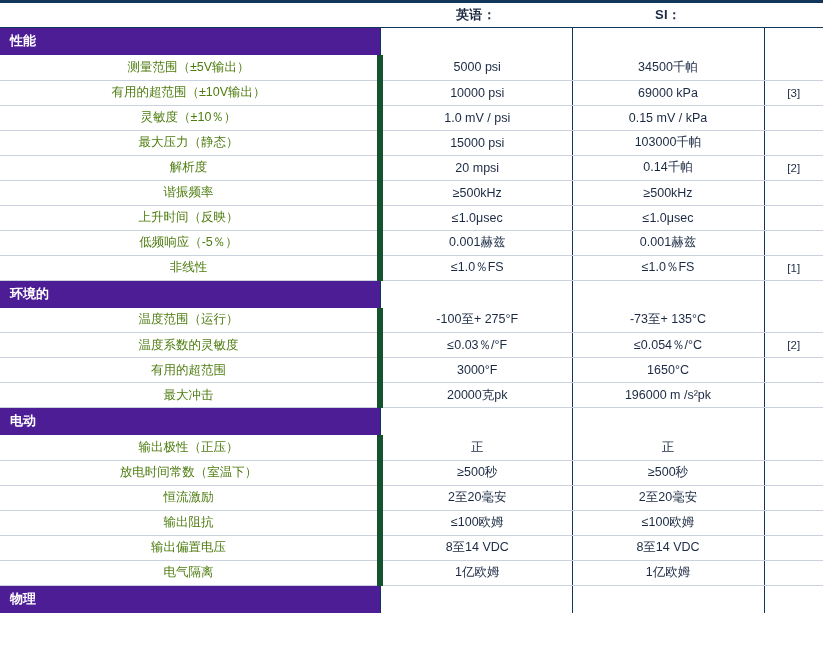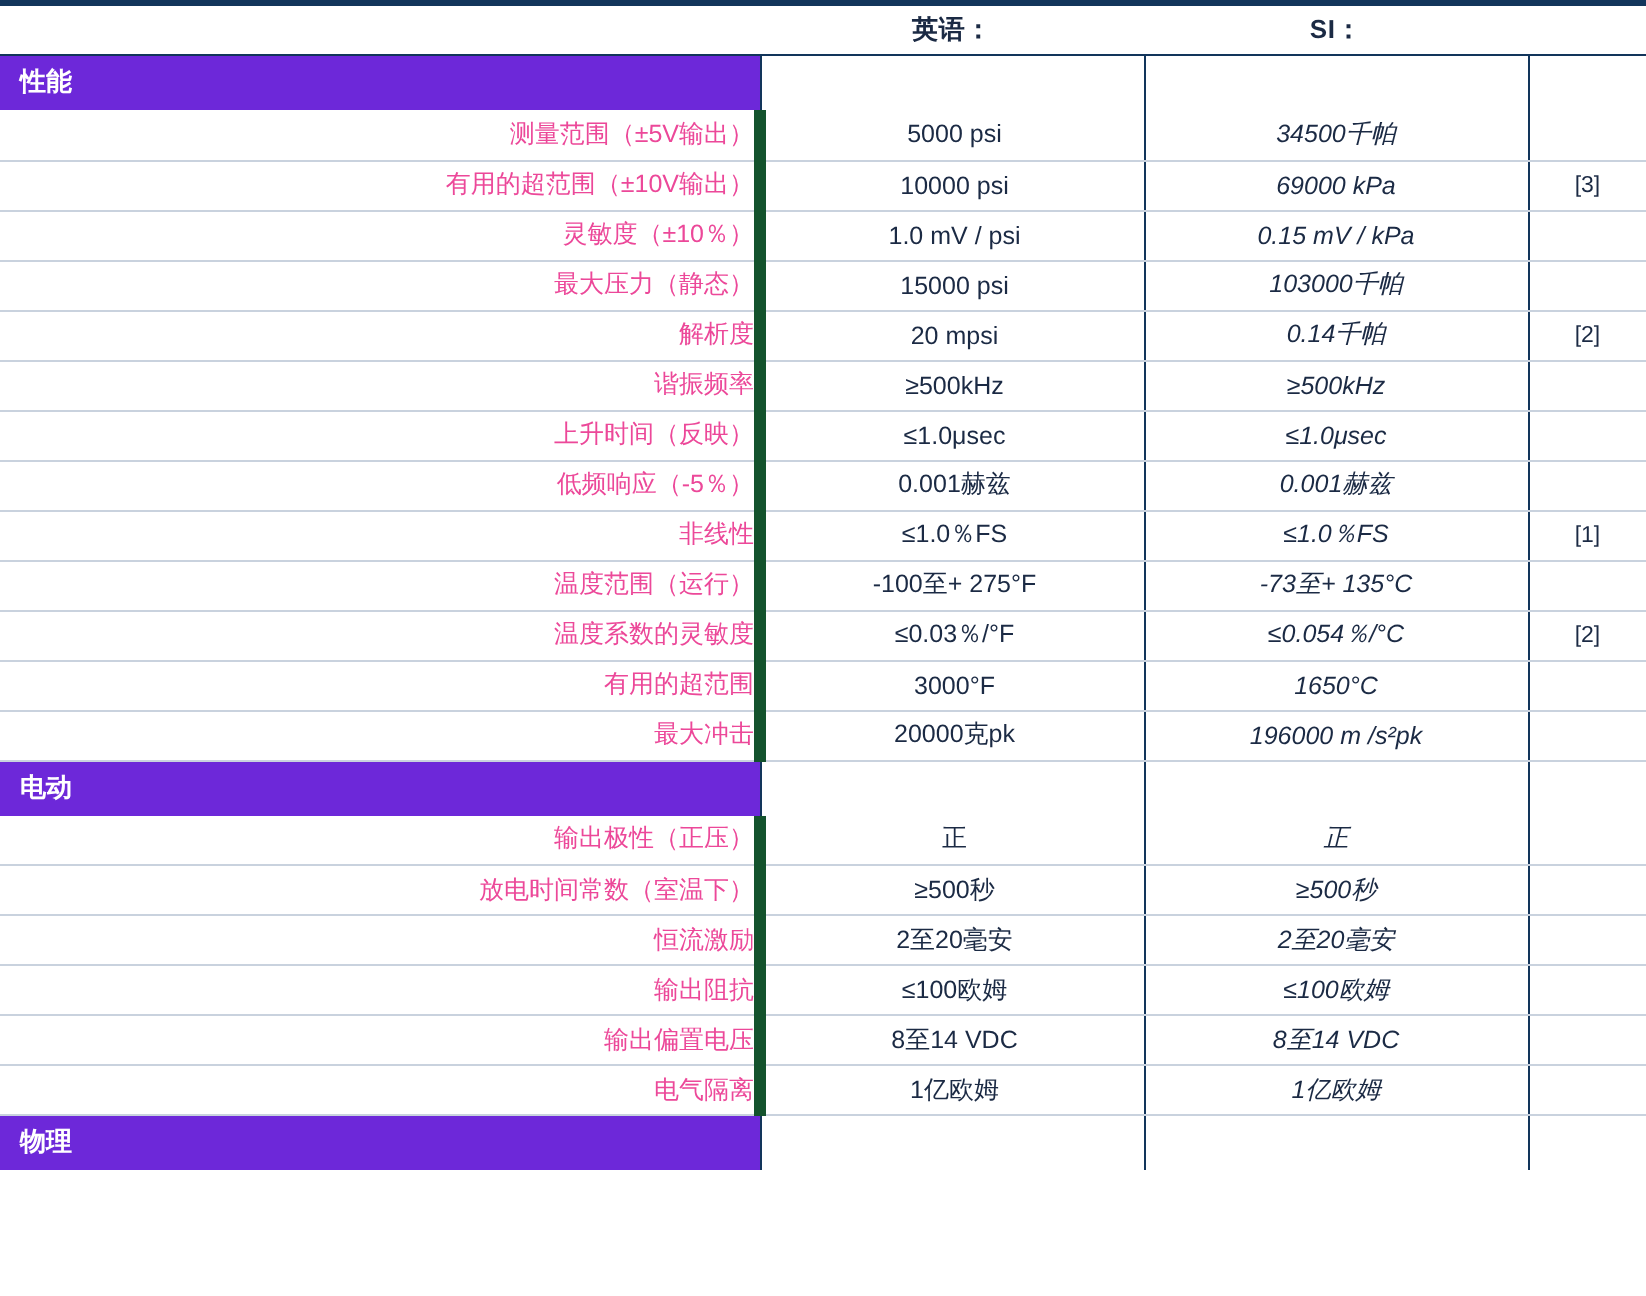--- a/index.html
+++ b/index.html
@@ -34,21 +34,21 @@
   }
   .hdr-unit {
     text-align: center;
     font-weight: bold;
     font-size: 13px;
     color: #1b2a44;
     letter-spacing: .3px;
   }
 
   tr.section-row td {
-    background: #6d28d9;
+    background: #4c1d95;
     color: #ffffff;
     font-weight: bold;
     font-size: 13px;
     padding: 4px 0 5px 10px;
     border: none;
     height: 22px;
   }
   tr.section-row td.blank-cell {
     background: #ffffff;
     border-left: 1px solid #12355b;
@@ -61,32 +61,31 @@
     border-left: 1px solid #12355b;
   }
 
   tr.data-row td {
     border-bottom: 1px solid #c9d2de;
     height: 25px;
     padding: 2px 0;
   }
   td.lbl {
     padding-left: 26px;
-    text-align: right;
-    color: #ec4899;
+    text-align: center;
+    color: #4d7c0f;
   }
   td.val {
     text-align: center;
     border-left: 6px solid #14532d;
     border-right: 1px solid #12355b;
     color: #1b2a44;
   }
   td.val.si {
     border-left: none;
-    font-style: italic;
   }
   td.note {
     text-align: center;
     border-left: 1px solid #12355b;
     font-size: 11.5px;
     color: #1b2a44;
   }
   tr.data-row td.lbl { border-left: none; }
 </style>
 </head>
@@ -159,20 +158,26 @@
         <td class="val">0.001赫兹</td>
         <td class="val si">0.001赫兹</td>
         <td class="note"></td>
       </tr>
       <tr class="data-row">
         <td class="lbl">非线性</td>
         <td class="val">≤1.0％FS</td>
         <td class="val si">≤1.0％FS</td>
         <td class="note">[1]</td>
       </tr>
+      <tr class="section-row">
+        <td>环境的</td>
+        <td class="blank-cell"></td>
+        <td class="blank-cell"></td>
+        <td class="blank-note"></td>
+      </tr>
       <tr class="data-row">
         <td class="lbl">温度范围（运行）</td>
         <td class="val">-100至+ 275°F</td>
         <td class="val si">-73至+ 135°C</td>
         <td class="note"></td>
       </tr>
       <tr class="data-row">
         <td class="lbl">温度系数的灵敏度</td>
         <td class="val">≤0.03％/°F</td>
         <td class="val si">≤0.054％/°C</td>

